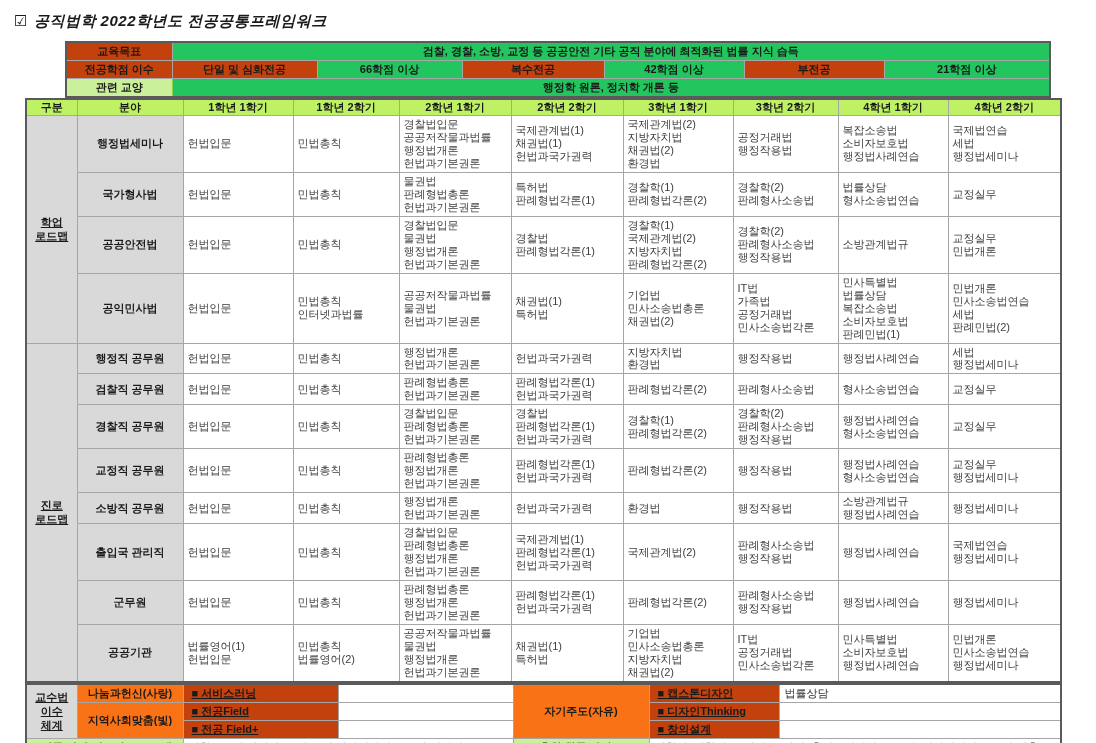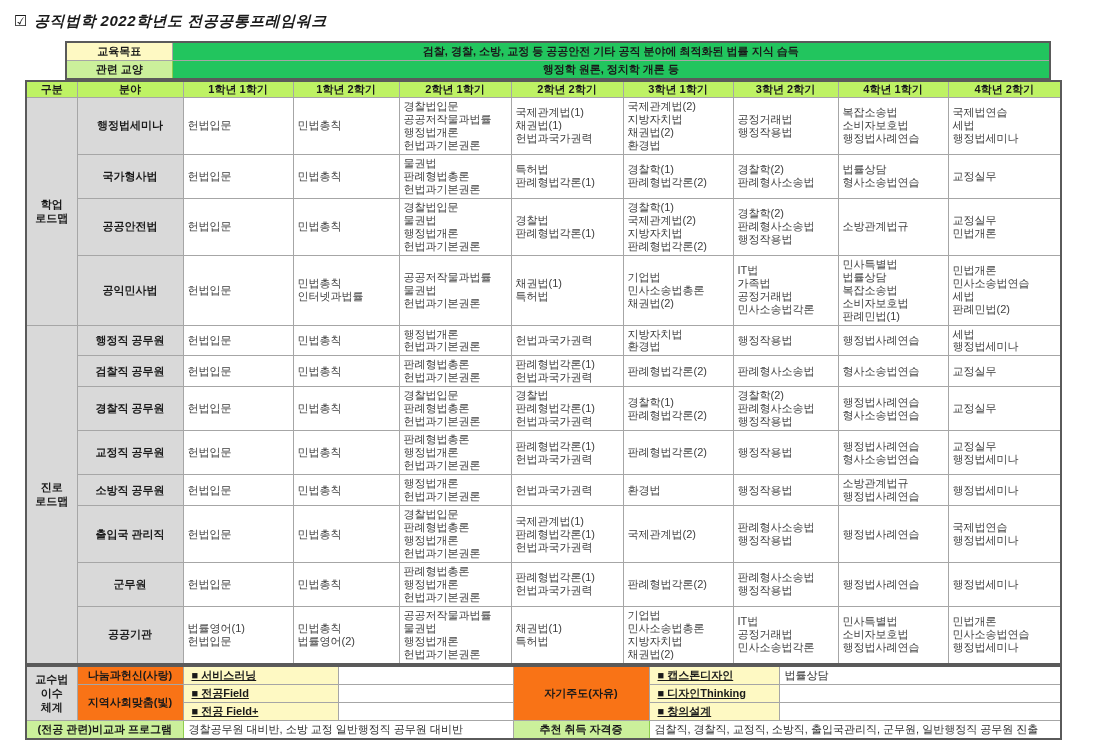--- a/index.html
+++ b/index.html
@@ -8,29 +8,29 @@
   .title{font-size:15px;font-weight:bold;margin:4px 0 10px 0;letter-spacing:0.5px;font-style:italic;}
   .title .chk{font-size:15px;margin-right:6px;}
   table{border-collapse:collapse;table-layout:fixed;}
   td,th{border:1px solid #a6a6a6;font-size:11px;vertical-align:middle;overflow:hidden;}
   th{font-weight:bold;}
   .band{width:984px;margin-left:51px;border:2px solid #5a5a5a;}
   .band tr{height:18px;}
   .main{width:1035px;margin-left:11px;border:2px solid #5a5a5a;}
   .bot{width:1035px;margin-left:11px;border:2px solid #5a5a5a;}
   .bot tr{height:17px;}
-  .cyan{background:#fef9c3;}
+  .cyan{background:#c2410c;}
   .green{background:#cbf09b;border:1px solid #8fce4e;}
   .gray{background:#f97316;}
   .c{text-align:center;}
   .b{font-weight:bold;}
   .hdr{height:14px;background:#bef264;text-align:center;font-size:11px;padding:0;}
   .course{white-space:pre-line;text-align:left;padding:2px 4px;font-weight:normal;color:#3d3d3d;line-height:1.18;background:#fff;}
   .field{background:#d9d9d9;text-align:center;font-weight:bold;font-size:11px;}
-  .group{background:#d9d9d9;text-align:center;font-weight:bold;white-space:pre-line;line-height:1.3;}
+  .group{background:#d9d9d9;text-align:center;font-weight:bold;white-space:pre-line;line-height:1.3;text-decoration:underline;}
   .val{background:#22c55e;text-align:center;}
   .item{text-align:left;padding-left:8px;font-weight:bold;text-decoration:underline;}
   .freetext{background:#fff;text-align:left;padding-left:5px;font-weight:normal;color:#2e2e2e;}
 </style>
 </head>
 <body>
 
 <div class="page">
 
   <div class="title">
@@ -44,20 +44,29 @@
         <col style="width:145px">
         <col style="width:142px">
         <col style="width:140px">
         <col style="width:140px">
         <col style="width:166px">
       </colgroup>
     <tbody>
         <tr>
       <td class="cyan c b">교육목표</td>
       <td class="val b" colspan="6">검찰, 경찰, 소방, 교정 등 공공안전 기타 공직 분야에 최적화된 법률 지식 습득</td>
+    </tr>
+    <tr>
+      <td class="cyan c b">전공학점 이수</td>
+      <td class="cyan c b">단일 및 심화전공</td>
+      <td class="val b">66학점 이상</td>
+      <td class="cyan c b">복수전공</td>
+      <td class="val b">42학점 이상</td>
+      <td class="cyan c b">부전공</td>
+      <td class="val b">21학점 이상</td>
     </tr>
     <tr>
       <td class="green c b">관련 교양</td>
       <td class="val b" colspan="6">행정학 원론, 정치학 개론 등</td>
     </tr>
   </tbody>
     </table>
 
   <table class="main">
     <colgroup>

